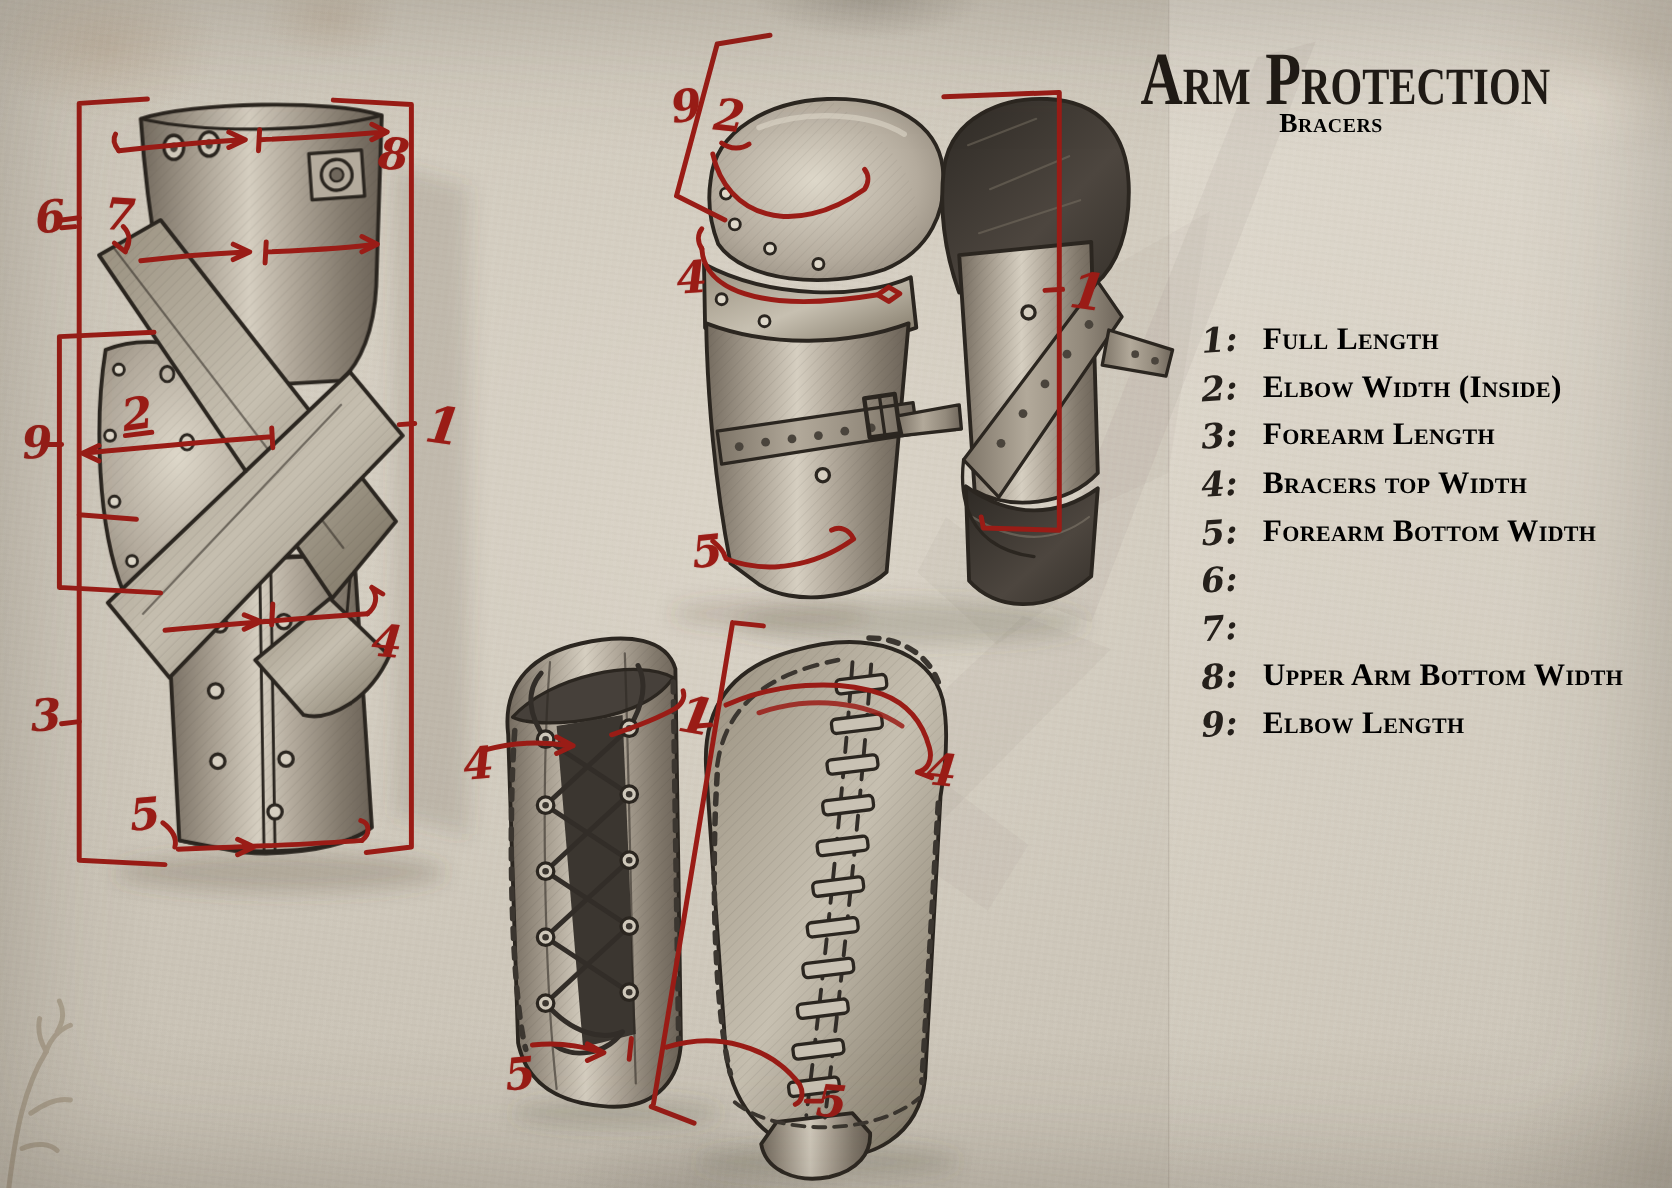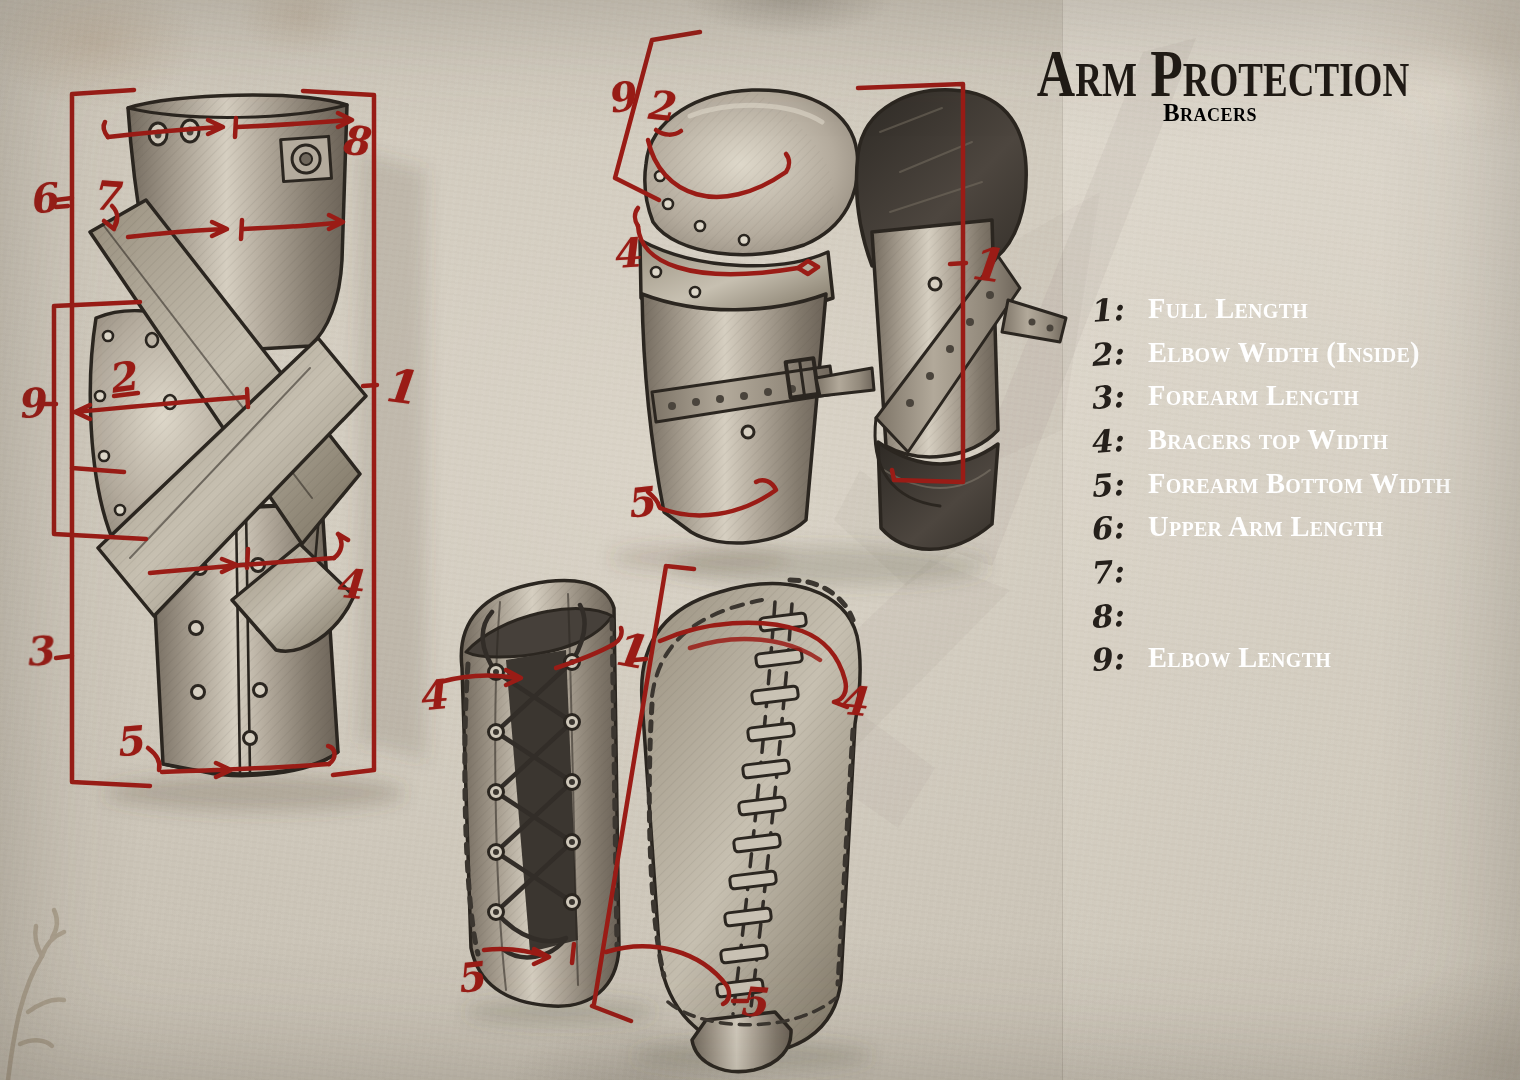--- a/index.html
+++ b/index.html
@@ -34,21 +34,21 @@
   .title{font-weight:700;font-size:56px;line-height:1.1;font-variant:small-caps;
     letter-spacing:0px;transform:scale(.95,1.22);transform-origin:right top;
     color:#1f1a15;}
   .subtitle{font-weight:700;font-size:25px;line-height:29px;font-variant:small-caps;
     color:#000000;letter-spacing:.5px;}
   .subtitle:first-of-type{margin-top:14px;}
   .legend{position:absolute;left:1092px;top:287px;width:410px;z-index:3;}
   .legend-row{display:flex;align-items:center;height:43.7px;}
   .lnum{width:56px;font:italic 700 31px "DejaVu Serif",serif;color:#25201b;
     transform:rotate(-4deg);}
-  .llabel{font-weight:700;font-size:28.5px;font-variant:small-caps;color:#ffffff;
+  .llabel{font-weight:700;font-size:28.5px;font-variant:small-caps;color:#000000;
     letter-spacing:.3px;white-space:nowrap;}
 </style>
 </head>
 <body>
 
 <div class="canvas">
   <div class="paper"></div>
   <div class="panel"></div>
   <div class="grain"></div>
 
@@ -407,27 +407,27 @@
     <div class="legend-row">
       <span class="lnum">4:</span>
       <span class="llabel">Bracers top Width</span>
     </div>
     <div class="legend-row">
       <span class="lnum">5:</span>
       <span class="llabel">Forearm Bottom Width</span>
     </div>
     <div class="legend-row">
       <span class="lnum">6:</span>
-      <span class="llabel">Upper Arm Length</span>
     </div>
     <div class="legend-row">
       <span class="lnum">7:</span>
     </div>
     <div class="legend-row">
       <span class="lnum">8:</span>
+      <span class="llabel">Upper Arm Bottom Width</span>
     </div>
     <div class="legend-row">
       <span class="lnum">9:</span>
       <span class="llabel">Elbow Length</span>
     </div>
   </div>
 
   <div class="vignette"></div>
 </div>
 

